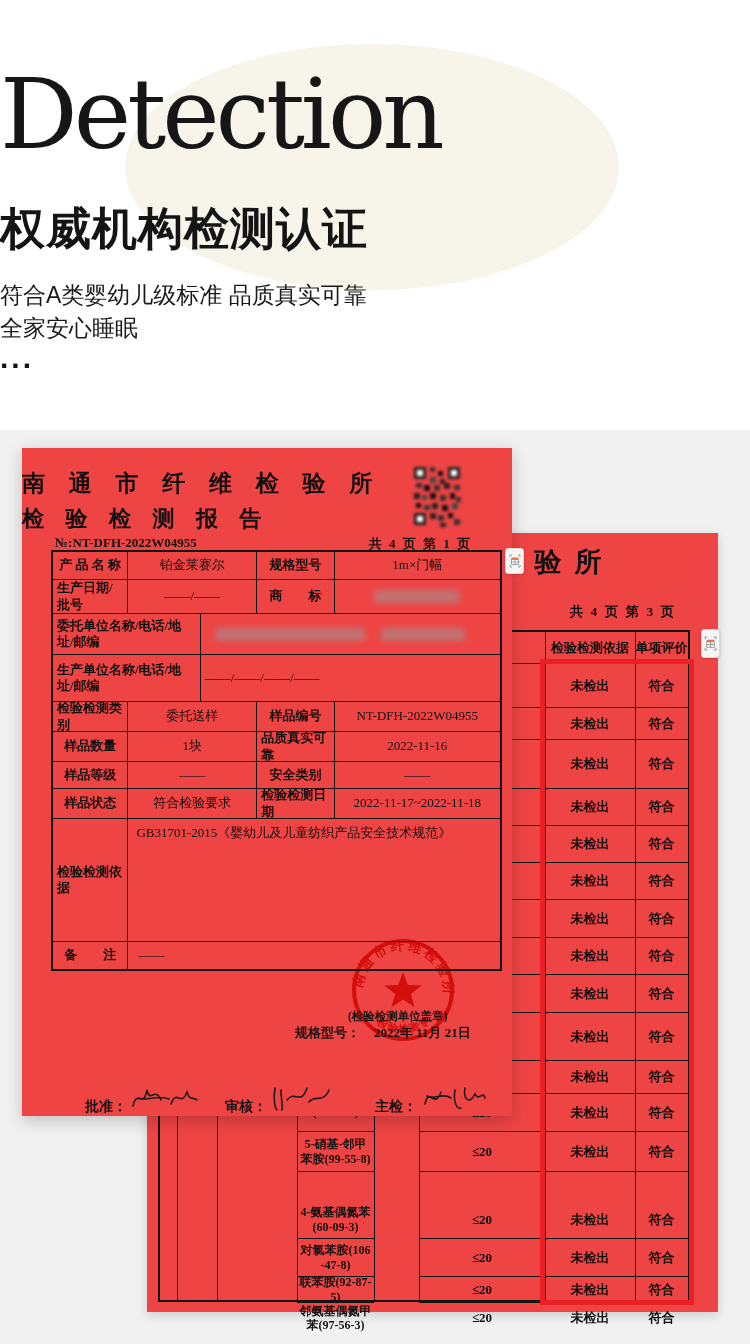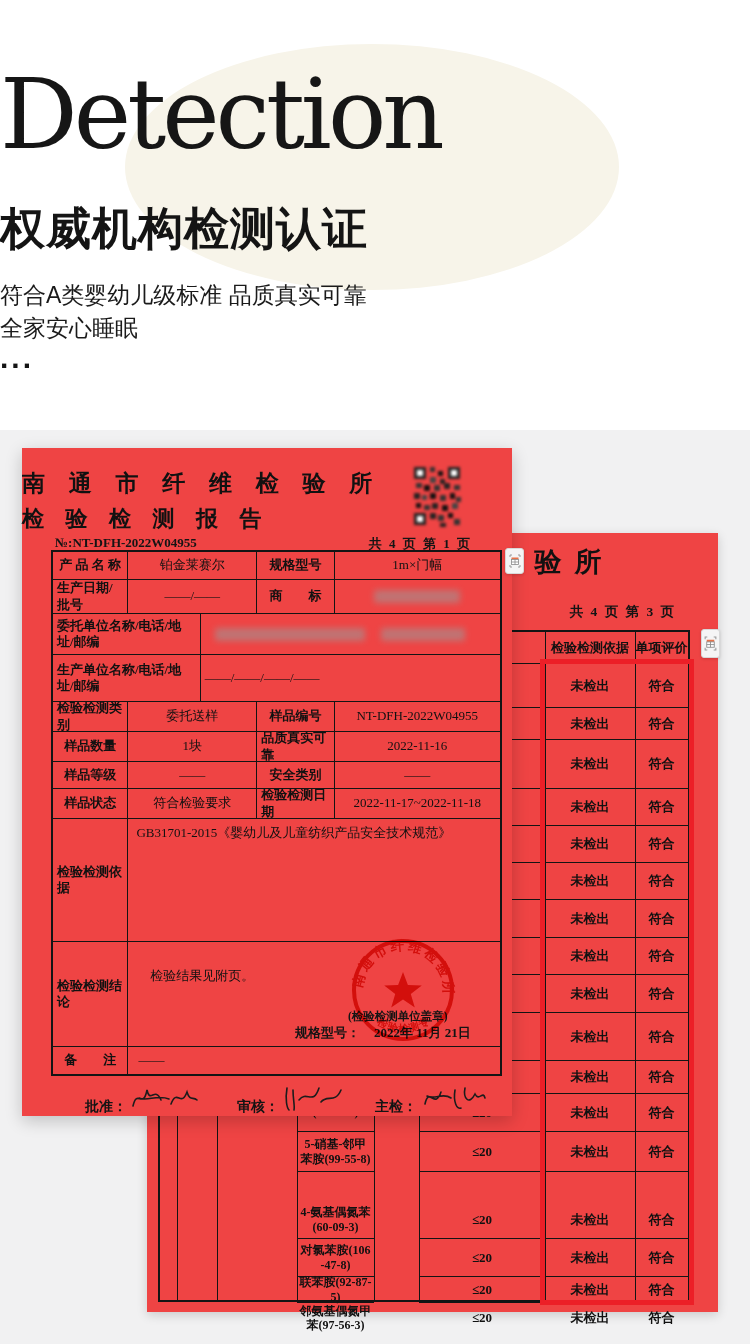--- a/index.html
+++ b/index.html
@@ -354,28 +354,20 @@
           </div>
         </div>
         <div class="r1-row" style="height: 123px;">
           <div class="r1-cell lbl" style="width: 76px;">
             <span>检验检测依据</span>
           </div>
           <div class="r1-cell" style="width: 375px; justify-content: flex-start; align-items: flex-start; padding: 6px 6px 0px 8px;">
             <span>GB31701-2015《婴幼儿及儿童纺织产品安全技术规范》</span>
           </div>
         </div>
-        <div class="r1-row" style="height: 105px;">
-          <div class="r1-cell lbl" style="width: 76px;">
-            <span>检验检测结论</span>
-          </div>
-          <div class="r1-cell" style="width: 375px; justify-content: flex-start; align-items: flex-start; padding: 26px 0px 0px 22px;">
-            <span>检验结果见附页。</span>
-          </div>
-        </div>
         <div class="r1-row" style="height: 27px;">
           <div class="r1-cell lbl" style="width: 76px;">
             <span>备　　注</span>
           </div>
           <div class="r1-cell" style="width: 375px; justify-content: flex-start; padding: 0px 0px 0px 10px;">
             <span>——</span>
           </div>
         </div>
       </div>
 
@@ -399,21 +391,21 @@
       </text>
     </svg>
 
     <div class="sig-bar abs">
       <div class="sig-group" style="left:63px;top:6px;">
         <span class="sig-label">批准：</span>
         <svg width="72" height="36" viewBox="0 0 72 36">
           <path d="M6 26 C10 8 16 30 20 10 C23 24 28 6 34 20 M12 18 C20 22 30 14 42 19 M44 24 C50 8 54 28 60 12 C63 22 66 16 70 20" fill="none" stroke="#1c1c1c" stroke-width="1.6" stroke-linecap="round"></path>
         </svg>
       </div>
-      <div class="sig-group" style="left:203px;top:6px;margin-left:12px;">
+      <div class="sig-group" style="left:203px;top:6px;">
         <span class="sig-label">审核：</span>
         <svg width="66" height="36" viewBox="0 0 66 36">
           <path d="M8 8 C6 20 8 28 10 30 M14 10 C14 20 16 26 15 30 M20 20 C28 10 34 26 40 8 M42 22 C48 14 56 24 62 10" fill="none" stroke="#1c1c1c" stroke-width="1.6" stroke-linecap="round"></path>
         </svg>
       </div>
       <div class="sig-group" style="left:353px;top:6px;">
         <svg width="0" height="0"></svg>
         <span class="sig-label">主检：</span>
         <svg width="72" height="36" viewBox="0 0 72 36">
           <path d="M8 24 C12 6 18 30 24 12 M10 16 C18 20 26 12 34 18 M38 10 C36 22 40 30 44 28 M48 8 C46 18 52 26 58 14 C62 22 66 10 68 18" fill="none" stroke="#1c1c1c" stroke-width="1.6" stroke-linecap="round"></path>

